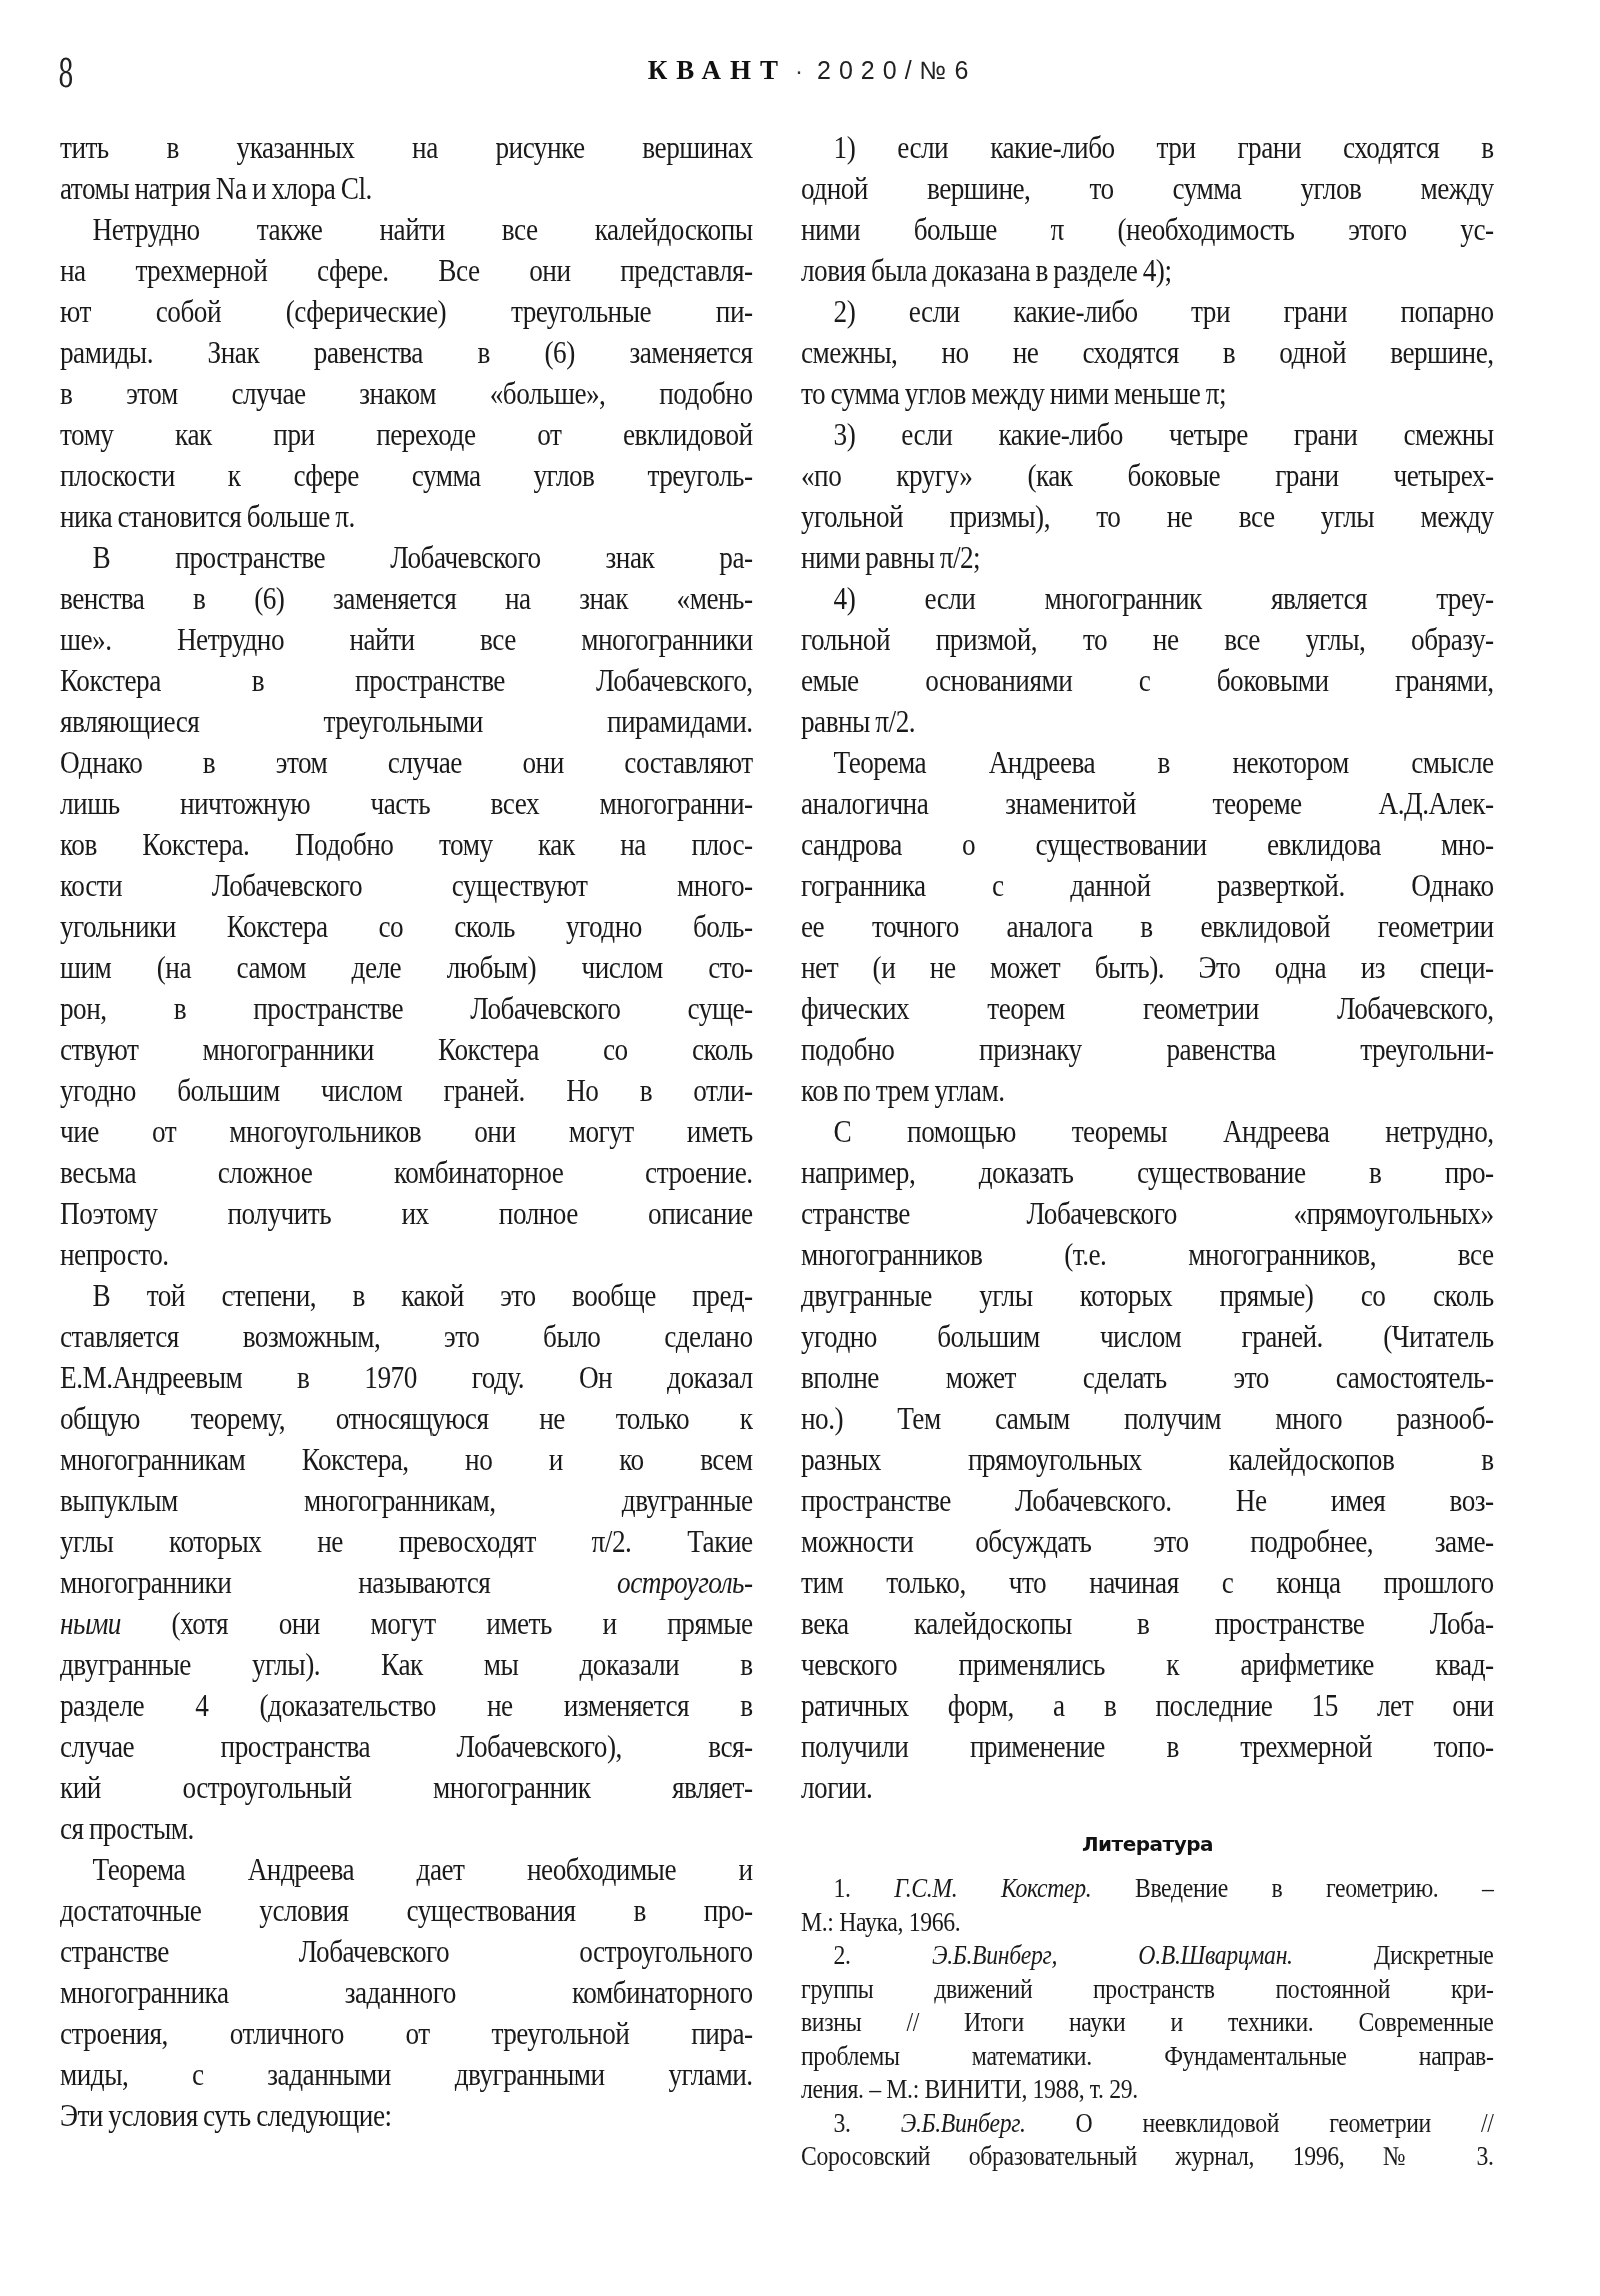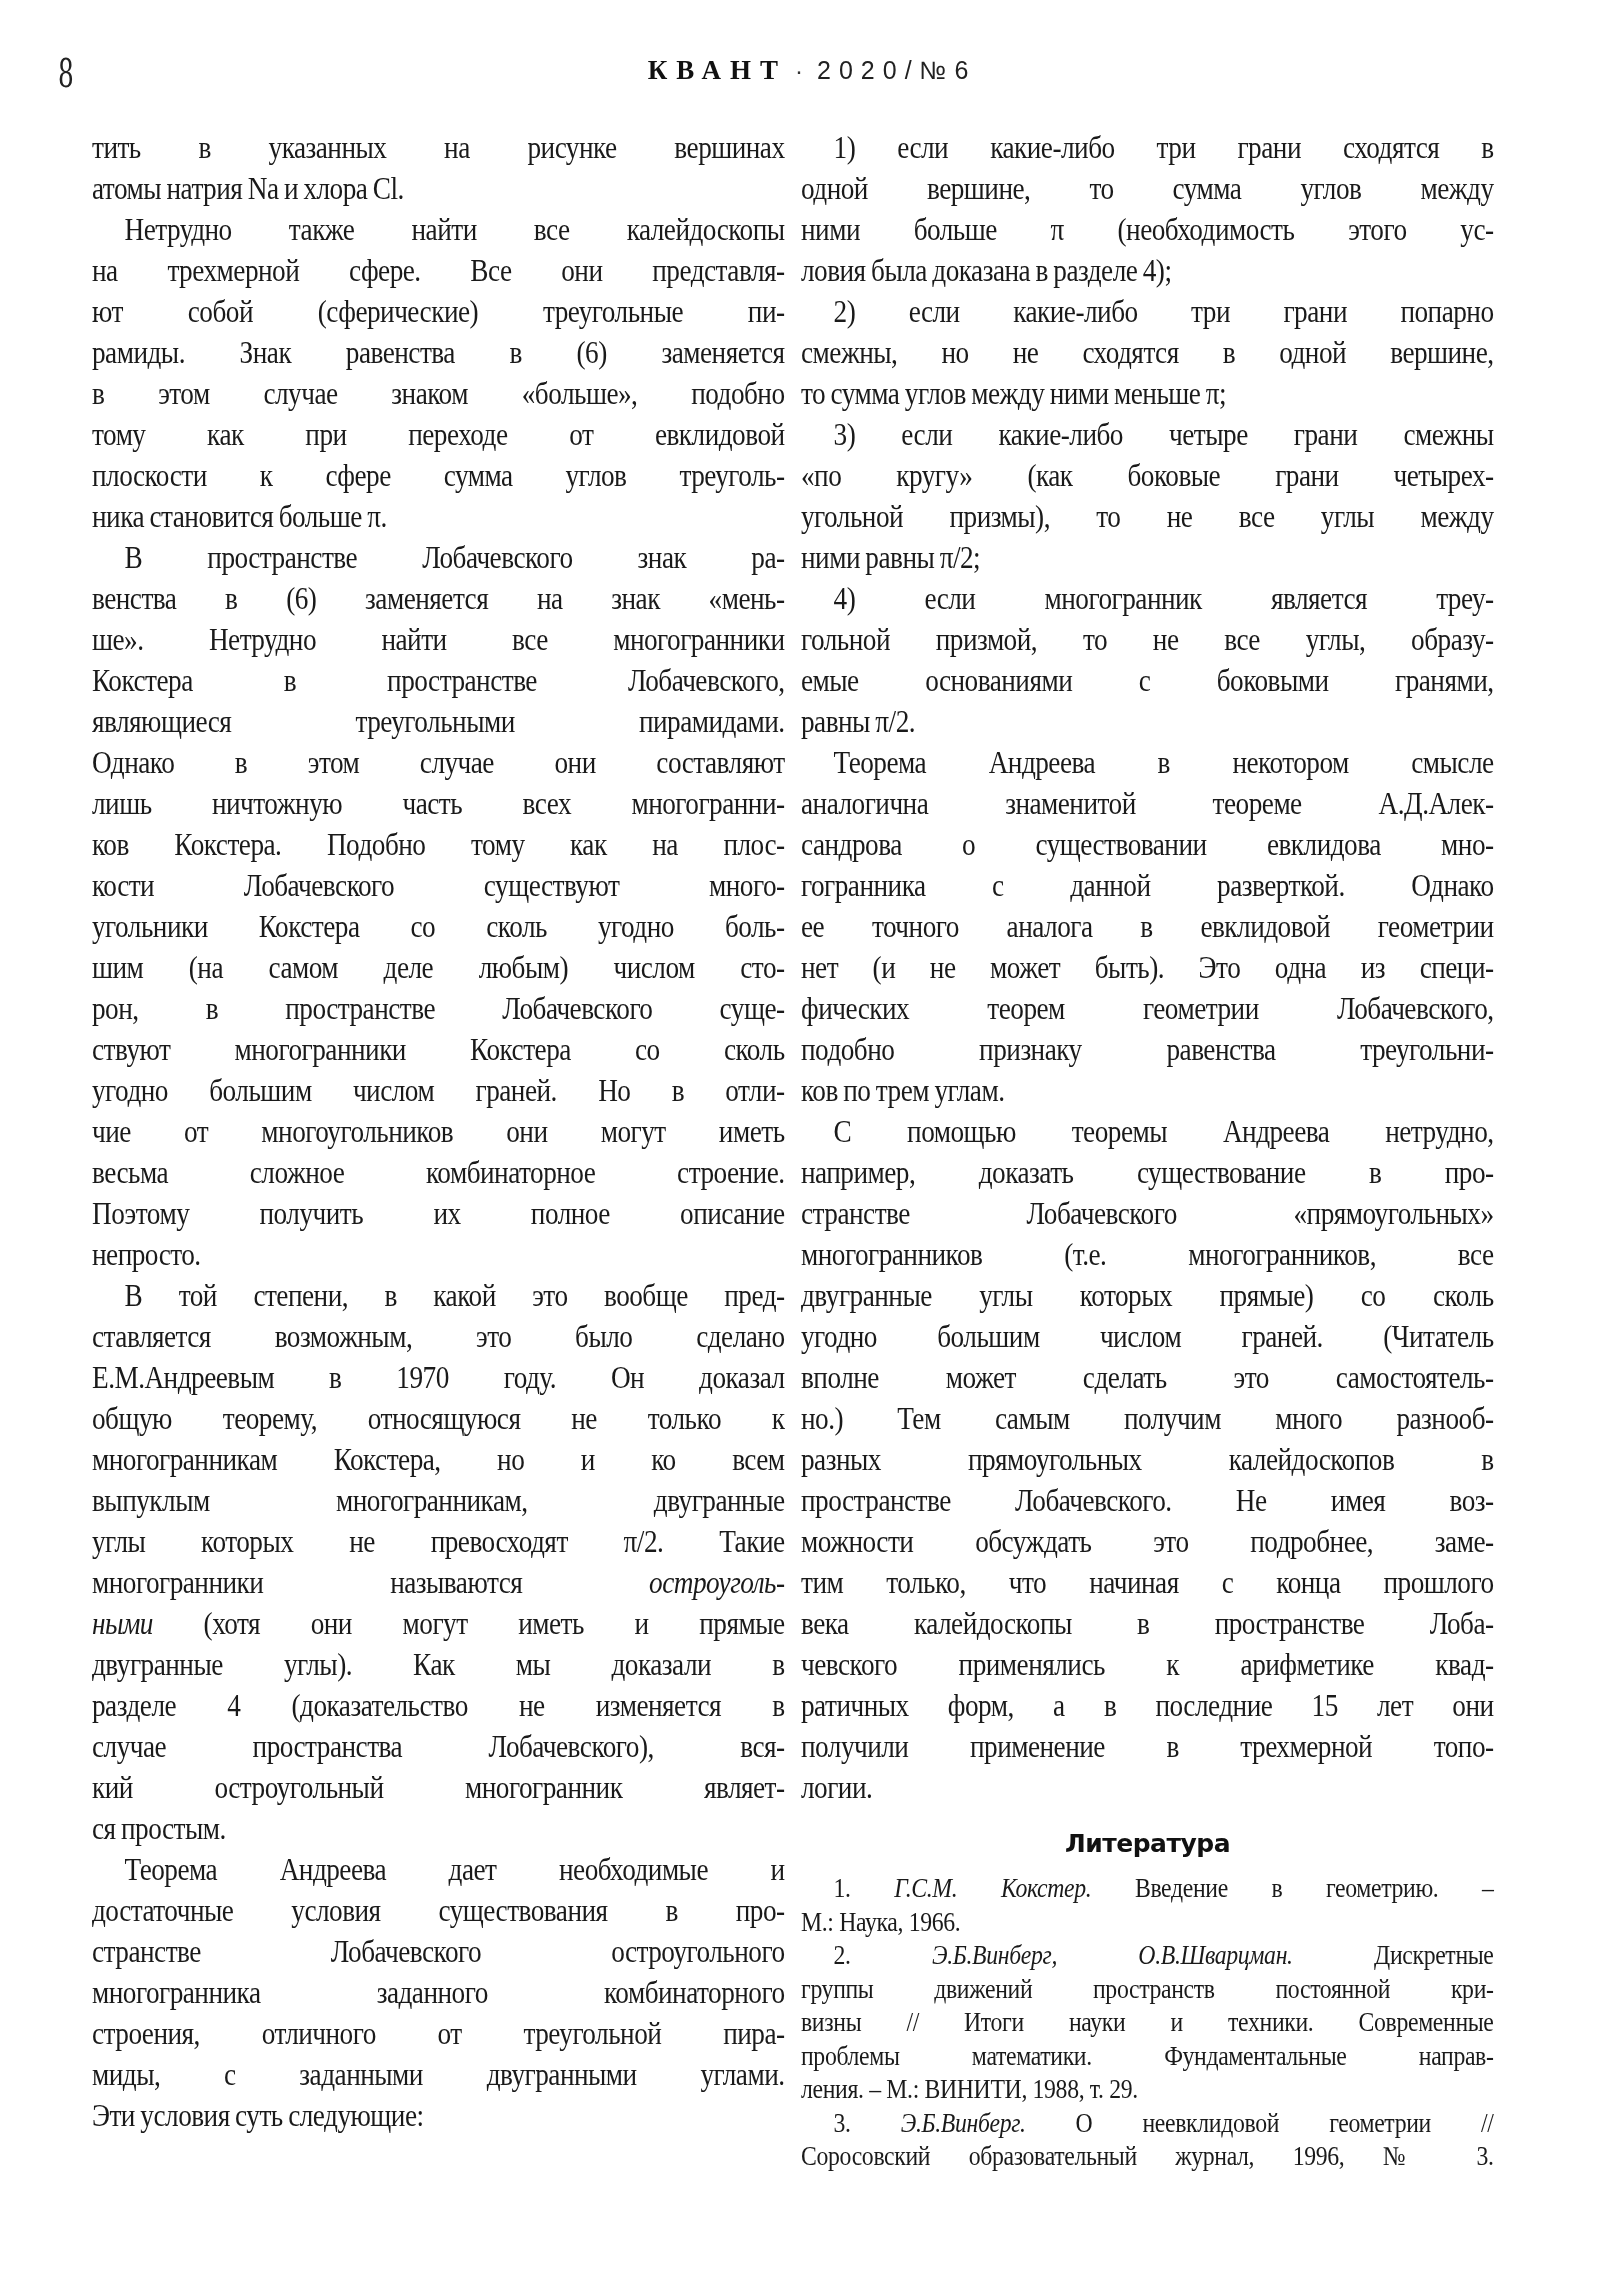--- a/index.html
+++ b/index.html
@@ -20,21 +20,21 @@
     font-family: "Liberation Serif", serif; font-weight: bold; font-size: 27px;
     letter-spacing: 9px; color: #111;
   }
   .rh-sep { font-family: "Liberation Sans", sans-serif; font-size: 24px; margin: 0 10px 0 4px; color: #333; }
   .rh-issue {
     font-family: "Liberation Sans", sans-serif; font-weight: normal; font-size: 25px;
     letter-spacing: 8px; color: #222;
   }
 
   .column { position: absolute; top: 127px; }
-  .col-left { left: 60px; width: 693px; margin-left: 32px; }
+  .col-left { left: 60px; width: 693px; }
   .col-right { left: 801px; width: 693px; }
 
   .line {
     font-family: "Liberation Serif", serif;
     font-size: 31px;
     height: 41px; line-height: 41px;
     white-space: nowrap;
     text-align: justify; text-align-last: justify;
     letter-spacing: -0.6px;
     word-spacing: -1px;
@@ -45,21 +45,21 @@
   .line.last { text-align-last: left; }
   .line.indent { padding-left: 37px; box-sizing: border-box; }
   .line i, .ref-line i { font-style: italic; }
 
   .section-heading {
     font-family: "DejaVu Sans", sans-serif; font-weight: bold; font-size: 30px;
     text-align: center; height: 124px; line-height: 124px; color: #111;
     letter-spacing: -0.5px;
   }
   .refs-heading {
-    font-family: "DejaVu Sans", sans-serif; font-weight: bold; font-size: 25px;
+    font-family: "DejaVu Sans", sans-serif; font-weight: bold; font-size: 20px;
     text-align: center; height: 64px; line-height: 72px; color: #111;
     letter-spacing: -0.5px;
   }
   .ref-line {
     font-family: "Liberation Serif", serif;
     font-size: 27px;
     height: 33.5px; line-height: 33.5px;
     white-space: nowrap;
     text-align: justify; text-align-last: justify;
     letter-spacing: -0.4px;

